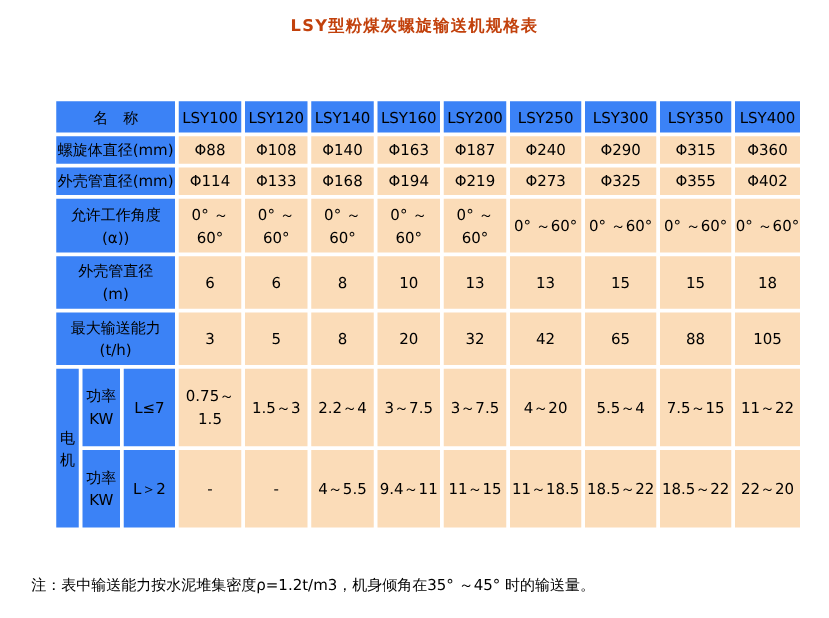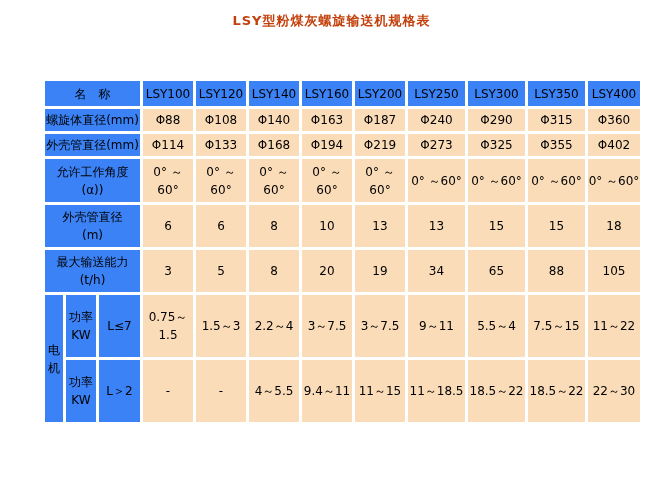--- a/index.html
+++ b/index.html
@@ -144,54 +144,55 @@
       <td class="val">18</td>
     </tr>
 
     <tr class="rh-md2">
       <th class="hdr" colspan="3">最大输送能力
 (t/h)</th>
       <td class="val">3</td>
       <td class="val">5</td>
       <td class="val">8</td>
       <td class="val">20</td>
-      <td class="val">19</td>
-      <td class="val">34</td>
+      <td class="val">32</td>
+      <td class="val">42</td>
       <td class="val">65</td>
       <td class="val">88</td>
       <td class="val">105</td>
     </tr>
 
     <tr class="rh-motor">
       <th class="hdr" rowspan="2">电
 机</th>
       <th class="hdr">功率
 KW</th>
       <th class="hdr">L≤7</th>
       <td class="val">0.75～1.5</td>
       <td class="val">1.5～3</td>
       <td class="val">2.2～4</td>
       <td class="val">3～7.5</td>
       <td class="val">3～7.5</td>
-      <td class="val">9～11</td>
+      <td class="val">4～20</td>
       <td class="val">5.5～4</td>
       <td class="val">7.5～15</td>
       <td class="val">11～22</td>
     </tr>
 
     <tr class="rh-motor">
       <th class="hdr">功率
 KW</th>
       <th class="hdr">L＞2</th>
       <td class="val">-</td>
       <td class="val">-</td>
       <td class="val">4～5.5</td>
       <td class="val">9.4～11</td>
       <td class="val">11～15</td>
       <td class="val">11～18.5</td>
       <td class="val">18.5～22</td>
       <td class="val">18.5～22</td>
-      <td class="val">22～30</td>
+      <td class="val">22～20</td>
     </tr>
   </tbody>
     </table>
 
+  <p class="note">注：表中输送能力按水泥堆集密度ρ=1.2t/m3，机身倾角在35° ～45° 时的输送量。</p>
 </div>
 
 </body></html>

